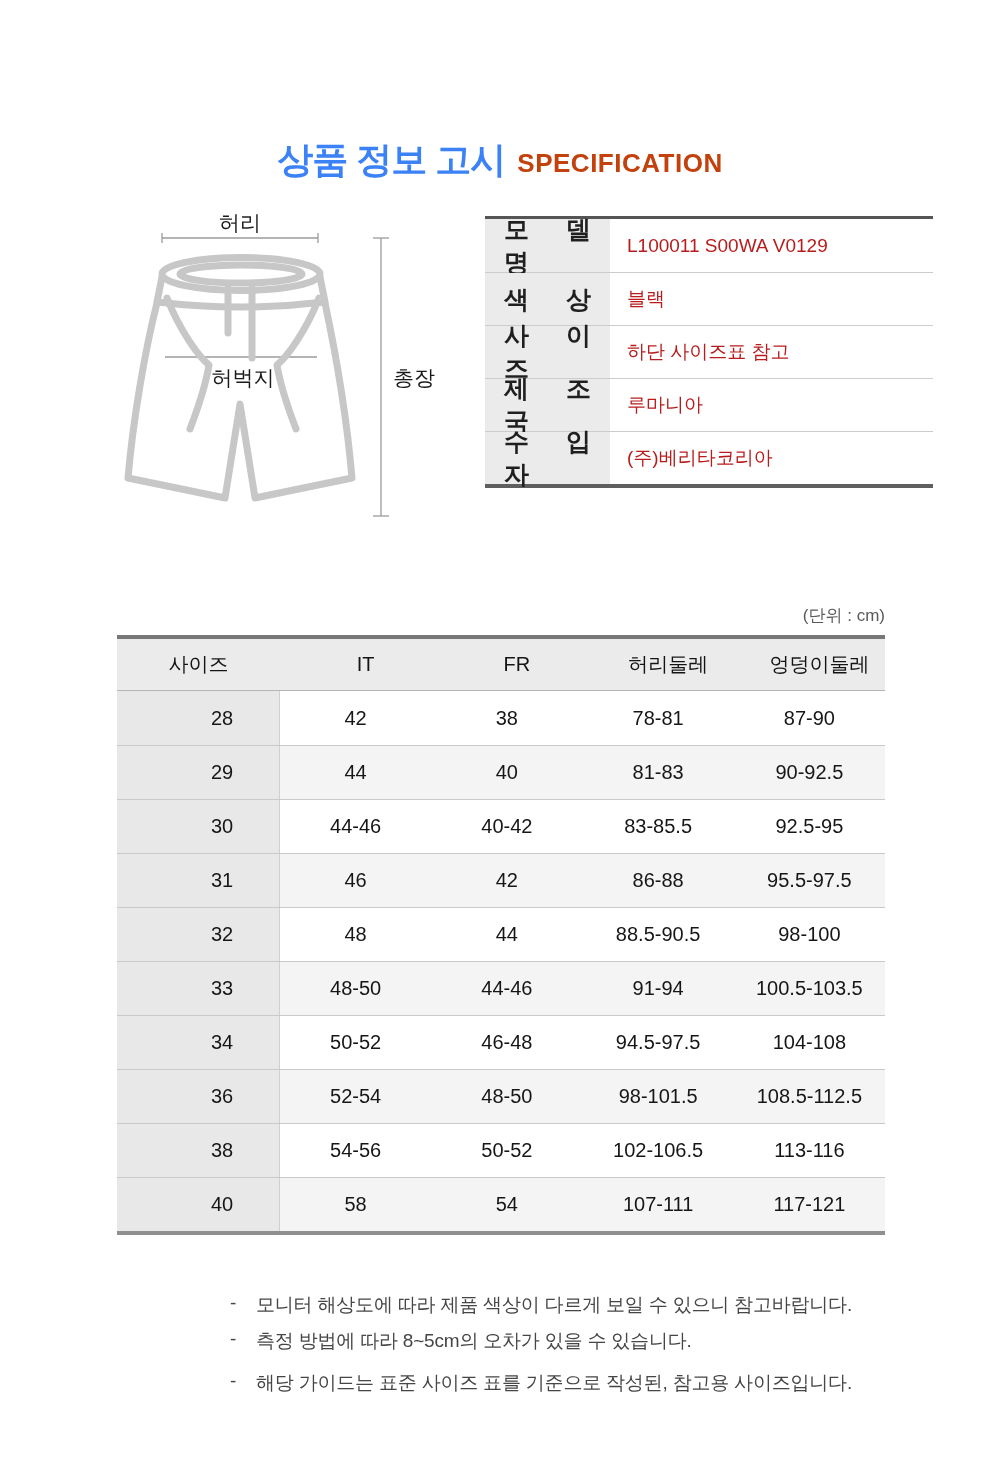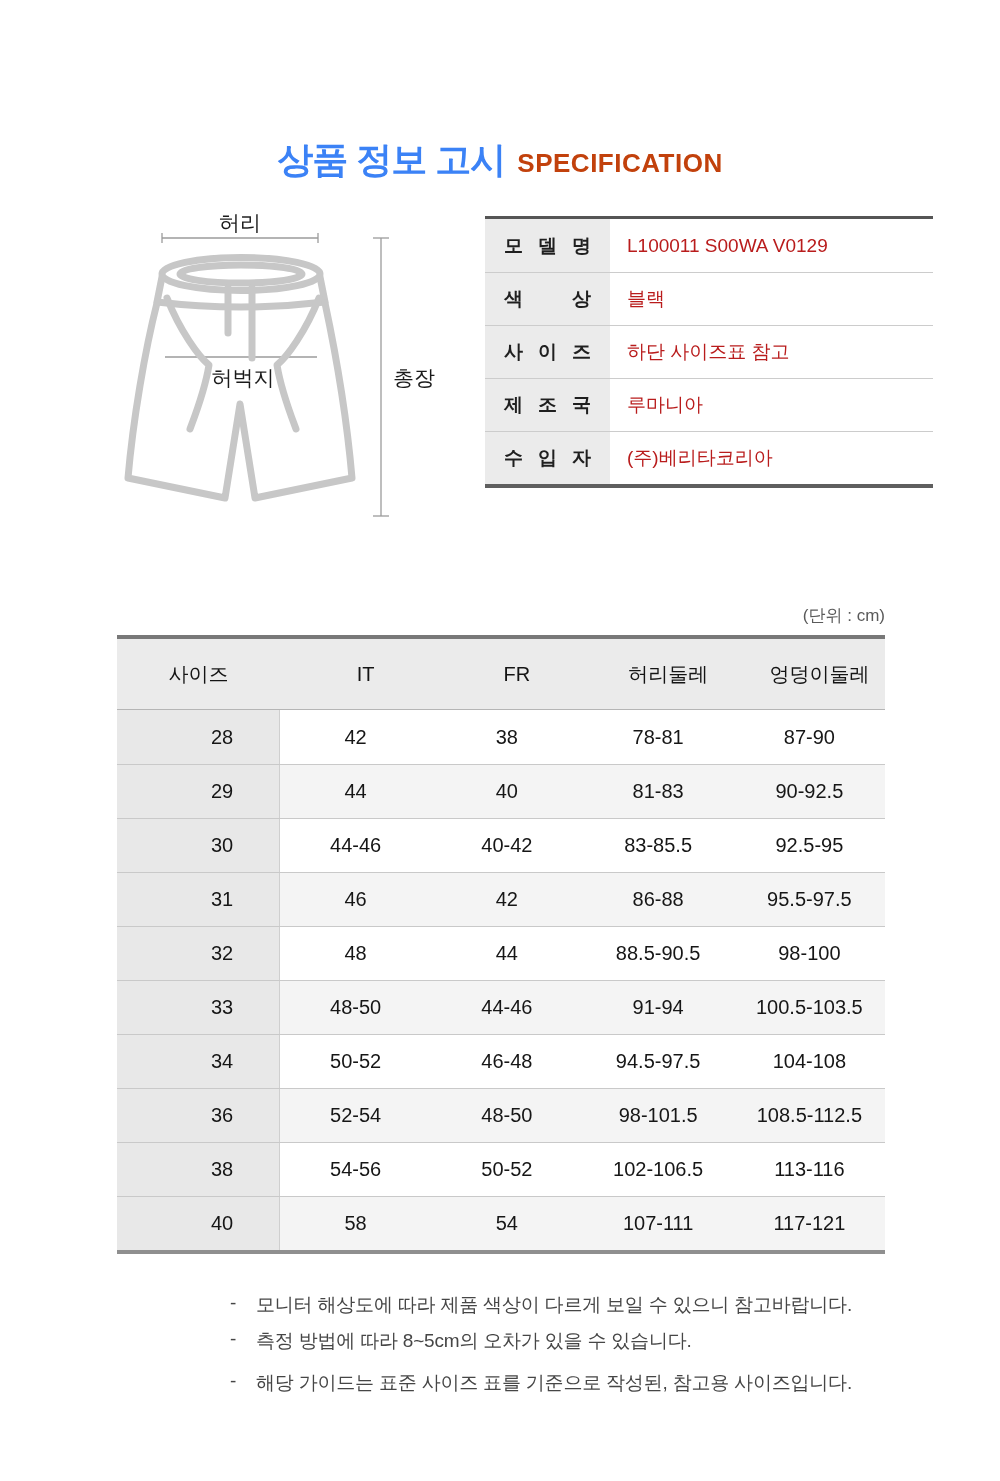--- a/index.html
+++ b/index.html
@@ -19,32 +19,32 @@
   .sketch { stroke:#c7c7c7; stroke-width:7; fill:none; stroke-linecap:round; stroke-linejoin:round; }
   .measure { stroke:#9b9b9b; stroke-width:1.3; fill:none; }
   .dlabel { font-size:21px; fill:#1a1a1a; font-weight:500; }
 
   
   .spec-table { position:absolute; left:485px; top:216px; width:448px;
                 border-top:3px solid #555; border-bottom:4px solid #5f5f5f; }
   .spec-row { display:flex; align-items:stretch; height:53px; }
   .spec-row + .spec-row { border-top:1px solid #ccc; }
   .spec-label-cell { width:125px; background:#ebebeb; display:flex; align-items:center; flex-shrink:0; }
-  .spec-label-inner { display:block; width:100%; padding:0 19px; font-size:19px; font-weight:600;
+  .spec-label-inner { display:block; width:100%; padding:0 19px; font-size:25px; font-weight:600;
                       color:#1f1f1f; text-align:justify; text-align-last:justify; }
   .spec-value-cell { flex:1; display:flex; align-items:center; padding-left:17px;
                      font-size:19px; color:#b91c1c; }
 
   
   .unit-note { position:absolute; left:117px; top:604px; width:768px; text-align:right;
                font-size:17px; color:#5a5a5a; }
   .size-table { position:absolute; left:117px; top:635px; width:768px;
                 border-top:4px solid #787878; border-bottom:4px solid #8f8f8f; }
   .sz-row { display:flex; }
-  .sz-header { height:71px; background:#ebebeb; border-bottom:1px solid #b5b5b5;gap:20px; }
+  .sz-header { height:52px; background:#ebebeb; border-bottom:1px solid #b5b5b5;gap:20px; }
   .sz-header .sz-cell { font-weight:500; color:#141414; }
   .sz-body-row { height:54px; }
   .sz-body-row + .sz-body-row { border-top:1px solid #c9c9c9; }
   .sz-cell { display:flex; align-items:center; justify-content:center;
              font-size:20px; color:#161616; }
   .sz-cell.c0 { width:163px; flex-shrink:0; }
   .sz-cell.cn { flex:1; }
   .sz-body-row .sz-cell.c0 { background:#e8e8e8; border-right:1px solid #cfcfcf;padding-left:48px; }
   .sz-body-row.alt .sz-cell.cn { background:#f4f4f4; }
 

